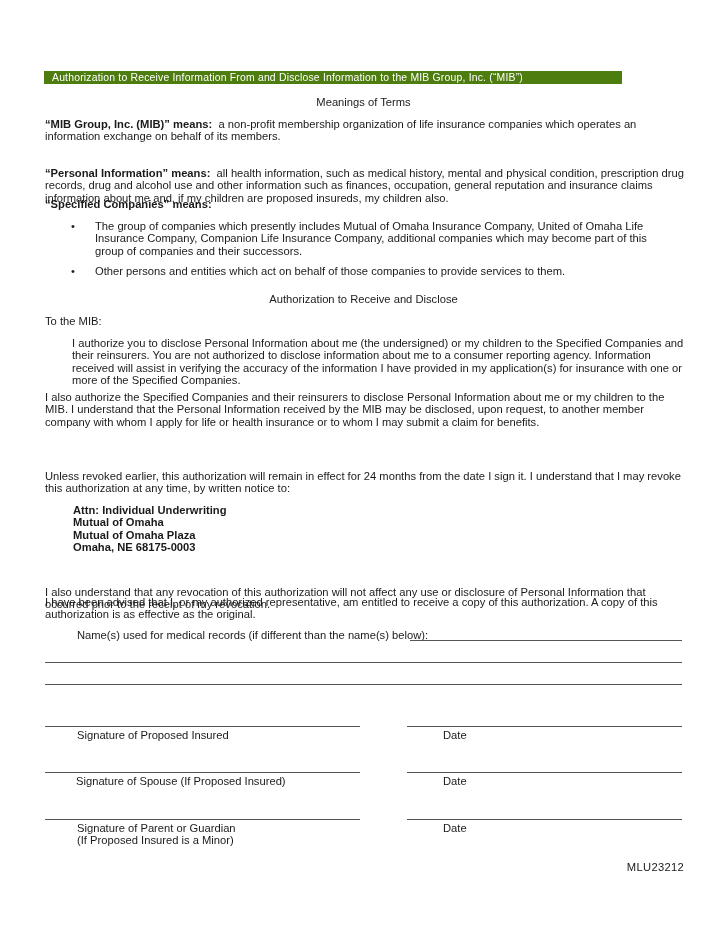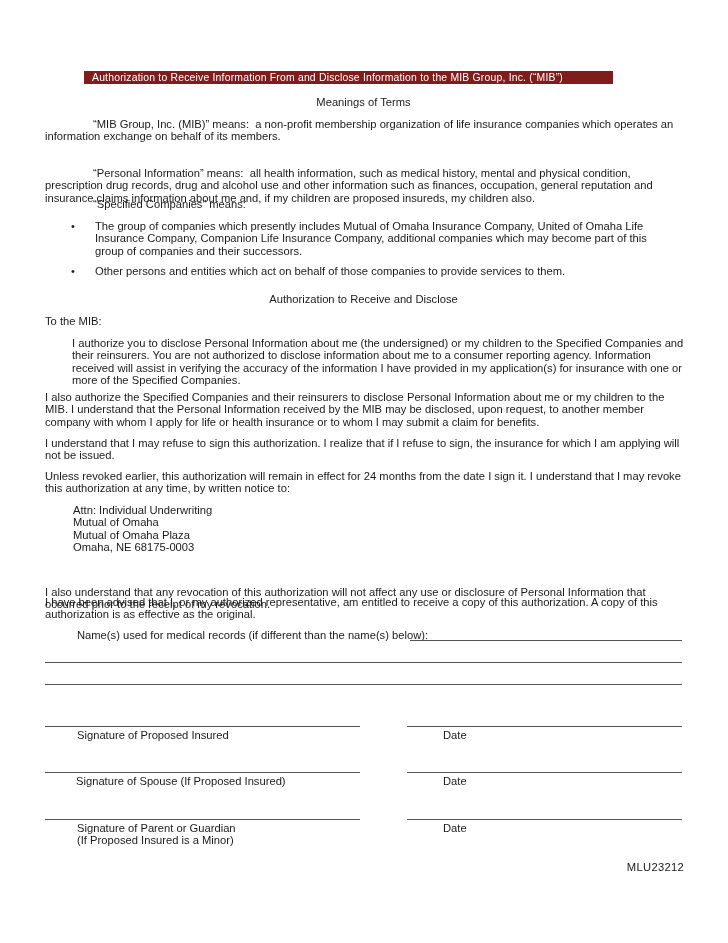--- a/index.html
+++ b/index.html
@@ -2,29 +2,29 @@
 <html><head>
 <meta charset="utf-8">
 <style>
   html, body { margin: 0; padding: 0; background: #ffffff; }
   body {
     width: 728px; height: 943px; position: relative; overflow: hidden;
     font-family: "Liberation Sans", sans-serif; color: #1a1a1a;
     font-size: 11.2px; line-height: 12.4px;
   }
   .page { position: absolute; left: 0; top: 0; width: 728px; height: 943px; }
-  .abs { position: absolute; }
+  .abs { position: absolute; font-weight: bold; }
   .hdr-bar {
-    position: absolute; left: 44px; top: 71px; width: 529px; height: 13px;
-    background: #7f1d1d; color: #fff; font-size: 10.4px; line-height: 13px;
-    padding-left: 8px; box-sizing: border-box; letter-spacing: 0.2px; white-space: nowrap; margin-left: 40px;
+    position: absolute; left: 44px; top: 71px; width: 578px; height: 13px;
+    background: #4d7c0f; color: #fff; font-size: 10.4px; line-height: 13px;
+    padding-left: 8px; box-sizing: border-box; letter-spacing: 0.2px; white-space: nowrap;
   }
   .center-title { position: absolute; left: 44px; width: 639px; text-align: center; font-weight: normal; }
   .para { position: absolute; left: 45px; width: 640px; }
-  .b { font-weight: normal; margin-left: 48px; }
+  .b { font-weight: bold; }
   .bullet-row { position: absolute; left: 45px; width: 640px; }
   .bullet-dot { position: absolute; left: 26px; top: 0; }
   .bullet-text { position: absolute; left: 50px; width: 560px; }
   .indent { position: absolute; left: 72px; width: 612px; }
   .line { position: absolute; border-top: 1px solid #555; height: 0; }
   .label { position: absolute; white-space: nowrap; padding-left: 32px; }
   .form-code { position: absolute; right: 44px; top: 861px; letter-spacing: 0.3px; }
 </style>
 </head>
 <body>
@@ -58,21 +58,20 @@
   </div>
 
   <div class="center-title" style="top:293px;">Authorization to Receive and Disclose</div>
 
   <div class="para" style="top:315px;">To the MIB:</div>
 
   <div class="indent" style="top:337px;">I authorize you to disclose Personal Information about me (the undersigned) or my children to the Specified Companies and their reinsurers.  You are not authorized to disclose information about me to a consumer reporting agency. Information received will assist in verifying the accuracy of the information I have provided in my application(s) for insurance with one or more of the Specified Companies.</div>
 
   <div class="para" style="top:391px;">I also authorize the Specified Companies and their reinsurers to disclose Personal Information about me or my children to the MIB.  I understand that the Personal Information received by the MIB may be disclosed, upon request, to another member company with whom I apply for life or health insurance or to whom I may submit a claim for benefits.</div>
 
-  <div class="para" style="top:437px;">I understand that I may refuse to sign this authorization.  I realize that if I refuse to sign, the insurance for which I am applying will not be issued.</div>
 
   <div class="para" style="top:470px;">Unless revoked earlier, this authorization will remain in effect for 24 months from the date I sign it.  I understand that I may revoke this authorization at any time, by written notice to:</div>
 
   <div class="abs" style="left:73px; top:504px;">
     <div>Attn: Individual Underwriting</div>
     <div>Mutual of Omaha</div>
     <div>Mutual of Omaha Plaza</div>
     <div>Omaha, NE  68175-0003</div>
   </div>
 

